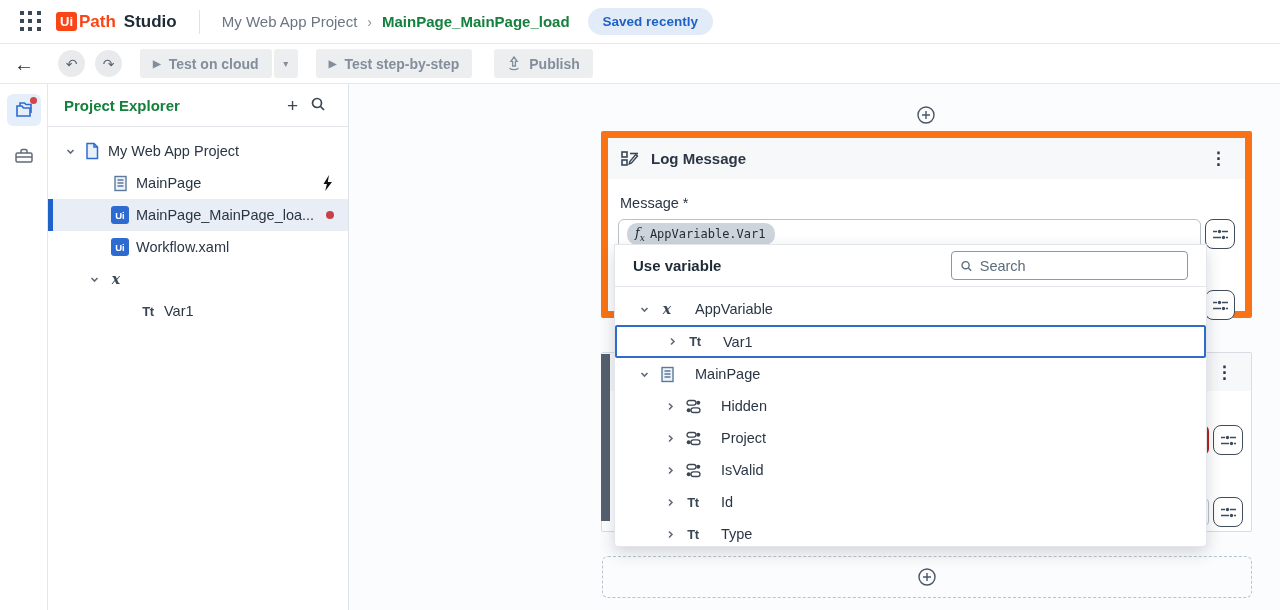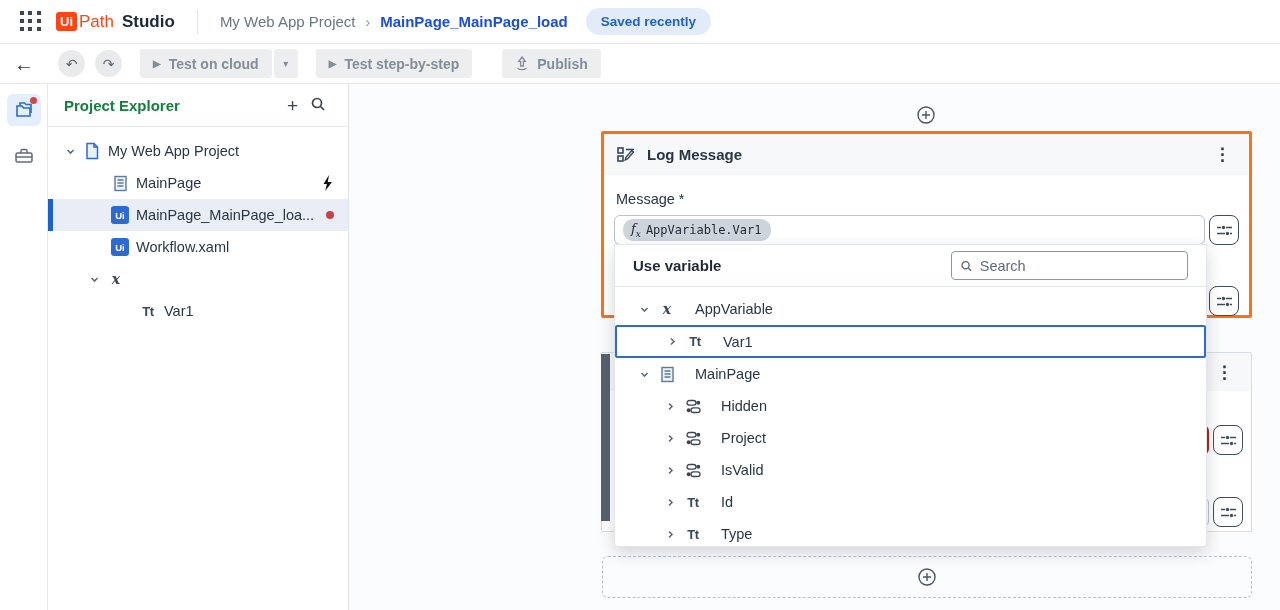--- a/index.html
+++ b/index.html
@@ -8,27 +8,27 @@
 
   
   .topbar { height:44px; display:flex; align-items:center; padding:0 16px;
     border-bottom:1px solid #e4e8ec; background:#fff; }
   .grid-icon { width:22px; height:22px; display:grid; grid-template-columns:repeat(3,1fr);
     gap:3px; margin:0 14px 0 4px; cursor:pointer; }
   .grid-icon i { background:#3b4754; width:4px; height:4px; }
   .logo { display:flex; align-items:center; gap:2px; }
   .logo .ui-box { background:#fa4616; color:#fff; font-weight:bold; font-size:13px;
     padding:2px 4px; border-radius:3px; }
-  .logo .path { color:#fa4616; font-weight:normal; font-size:17px; }
+  .logo .path { color:#fa4616; font-weight:bold; font-size:17px; }
   .logo .studio { color:#1f2a37; font-weight:bold; font-size:17px; margin-left:6px; }
   .vdiv { width:1px; height:24px; background:#dde3e8; margin:0 22px; }
   .crumb { display:flex; align-items:center; gap:10px; font-size:15px; }
   .crumb .parent { color:#6b7684; }
   .crumb .sep { color:#8a95a1; font-size:14px; }
-  .crumb .current { color:#1d4ed8; font-weight:bold; }
+  .crumb .current { color:#15803d; font-weight:bold; }
   .saved-pill { margin-left:18px; background:#e2ecf9; color:#1f62c4; font-size:13.5px;
     font-weight:bold; padding:6px 15px; border-radius:16px;text-align:right; }
 
   
   .toolbar { height:40px; display:flex; align-items:center; gap:10px; padding:0 14px;
     border-bottom:1px solid #e4e8ec; background:#fff; }
   .back-btn { font-size:20px; color:#1f2a37; background:none; border:none; cursor:pointer;
     margin-right:14px; line-height:1; }
   .round-btn { width:27px; height:27px; border-radius:50%; background:#e8eaec; border:none;
     color:#5a6472; font-size:14px; cursor:pointer; line-height:1; }
@@ -74,21 +74,21 @@
   .uibadge { width:18px; height:18px; background:#2e6bd0; color:#fff; border-radius:3px;
     font-size:9.5px; font-weight:bold; display:inline-flex; align-items:center; justify-content:center; }
   .tt-glyph { font-size:13px; font-weight:bold; color:#3b4754; letter-spacing:-.5px; }
   .x-glyph { font-family:"DejaVu Serif", serif; font-style:italic; font-weight:bold;
     font-size:14px; color:#3b4754; }
 
   
   .canvas { position:relative; flex:1; background:#fbfcfd; overflow:hidden; }
   .plus-circle { position:absolute; width:18px; height:18px; cursor:pointer; }
   .card { position:absolute; background:#fff; border-radius:2px; }
-  .log-card { left:252px; top:47px; width:651px; height:187px; border:3px solid #f97316;
+  .log-card { left:252px; top:47px; width:651px; height:187px; border:7px solid #f97316;
     z-index:2; }
   .card-head { height:41px; background:#f7f8f9; display:flex; align-items:center;
     padding:0 12px; }
   .card-title { font-size:15px; font-weight:bold; color:#2a3644; margin-left:10px; flex:1; }
   .kebab { background:none; border:none; font-size:17px; font-weight:bold; color:#2a3644;
     cursor:pointer; padding:0 6px; line-height:1; }
   .card-body { padding:12px 10px 0 10px; }
   .field-label { font-size:14.5px; color:#2a3644; margin:4px 0 8px 2px; }
   .field-row { display:flex; gap:4px; align-items:center; }
   .text-input { flex:1; height:30px; border:1px solid #b9c2cb; border-radius:6px;
@@ -171,21 +171,21 @@
     <button class="tb-btn">
       <span class="tri">▶</span>
       <span>Test on cloud</span>
     </button>
     <button class="caret-seg">▾</button>
   </span>
   <button class="tb-btn" style="margin-left:8px">
     <span class="tri">▶</span>
     <span>Test step-by-step</span>
   </button>
-  <button class="tb-btn" style="margin-left:20px">
+  <button class="tb-btn" style="margin-left:12px">
     <span class="pub-icon">
       <svg width="14" height="15" viewBox="0 0 14 15">
           <path d="M7 1l3.2 4.4H8.4V10H5.6V5.4H3.8z" fill="none" stroke="#828e9c" stroke-width="1.3"></path>
           <path d="M2.5 12.2c2.5 2 6.5 2 9 0" fill="none" stroke="#828e9c" stroke-width="1.3"></path>
         </svg>
     </span>
     <span>Publish</span>
   </button>
 </div>
 

